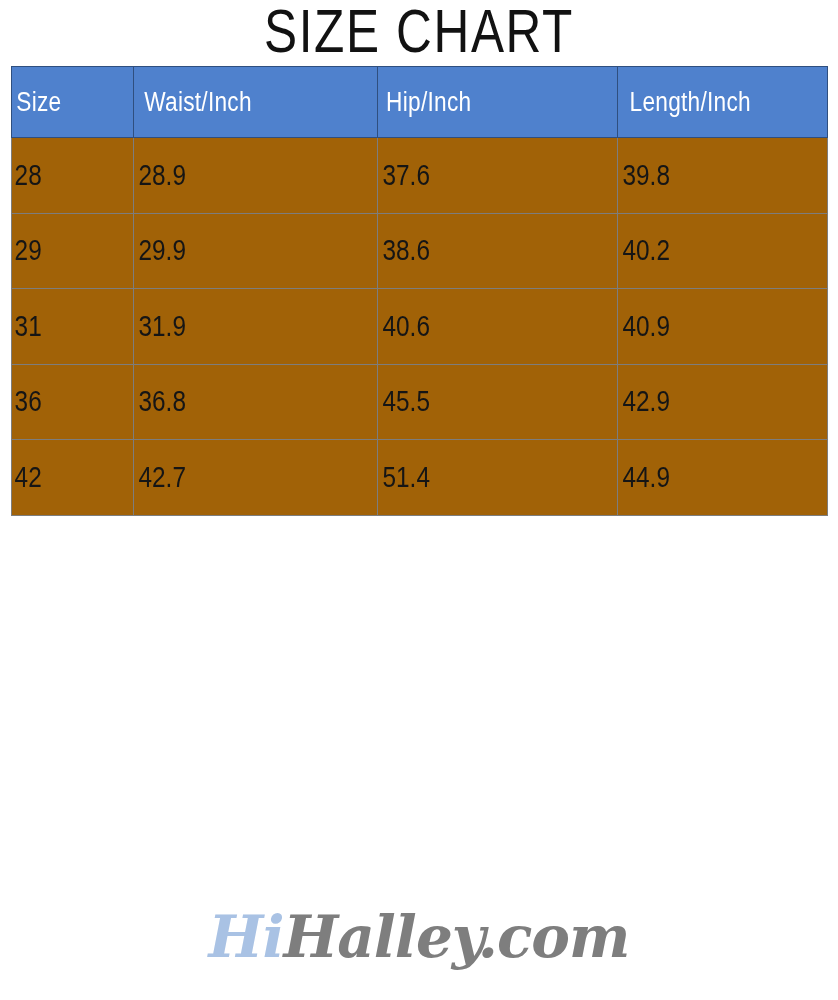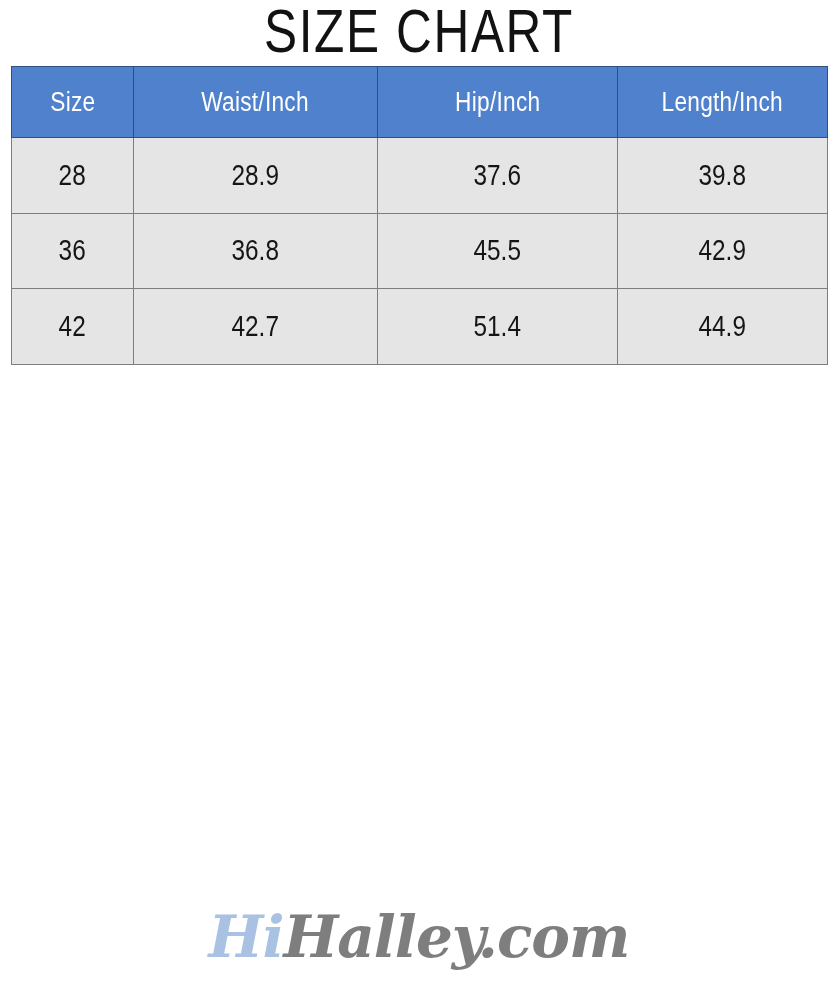--- a/index.html
+++ b/index.html
@@ -44,21 +44,21 @@
     table-layout: fixed;
   }
   .size-table col.c-size   { width: 122px; }
   .size-table col.c-waist  { width: 244px; }
   .size-table col.c-hip    { width: 240px; }
   .size-table col.c-length { width: 210px; }
 
   .size-table th,
   .size-table td {
     border: 1px solid #6e6e6e;
-    text-align: center;
+    text-align: left;
     padding: 0;
     vertical-align: middle;
   }
 
   .size-table thead th {
     height: 70px;
     background: #4f81cd;
     border-color: #2f4f7f;
     color: #ffffff;
     font-weight: 400;
@@ -67,21 +67,21 @@
   }
   .size-table thead th .hlabel {
     display: inline-block;
     transform: scaleX(0.84);
     transform-origin: center;
     white-space: nowrap;
   }
 
   .size-table tbody td {
     height: 74.5px;
-    background: #e5e5e5;
+    background: #a16207;
     color: #151515;
     font-size: 29px;
     font-weight: 400;
     border-color: #7d7d7d;
   }
   .size-table tbody td .val {
     display: inline-block;
     transform: scaleX(0.84);
     transform-origin: center;
     white-space: nowrap;
@@ -140,20 +140,32 @@
     </tr>
   </thead>
   <tbody>
     <tr>
       <td><span class="val">28</span></td>
       <td><span class="val">28.9</span></td>
       <td><span class="val">37.6</span></td>
       <td><span class="val">39.8</span></td>
     </tr>
     <tr>
+      <td><span class="val">29</span></td>
+      <td><span class="val">29.9</span></td>
+      <td><span class="val">38.6</span></td>
+      <td><span class="val">40.2</span></td>
+    </tr>
+    <tr>
+      <td><span class="val">31</span></td>
+      <td><span class="val">31.9</span></td>
+      <td><span class="val">40.6</span></td>
+      <td><span class="val">40.9</span></td>
+    </tr>
+    <tr>
       <td><span class="val">36</span></td>
       <td><span class="val">36.8</span></td>
       <td><span class="val">45.5</span></td>
       <td><span class="val">42.9</span></td>
     </tr>
     <tr>
       <td><span class="val">42</span></td>
       <td><span class="val">42.7</span></td>
       <td><span class="val">51.4</span></td>
       <td><span class="val">44.9</span></td>

